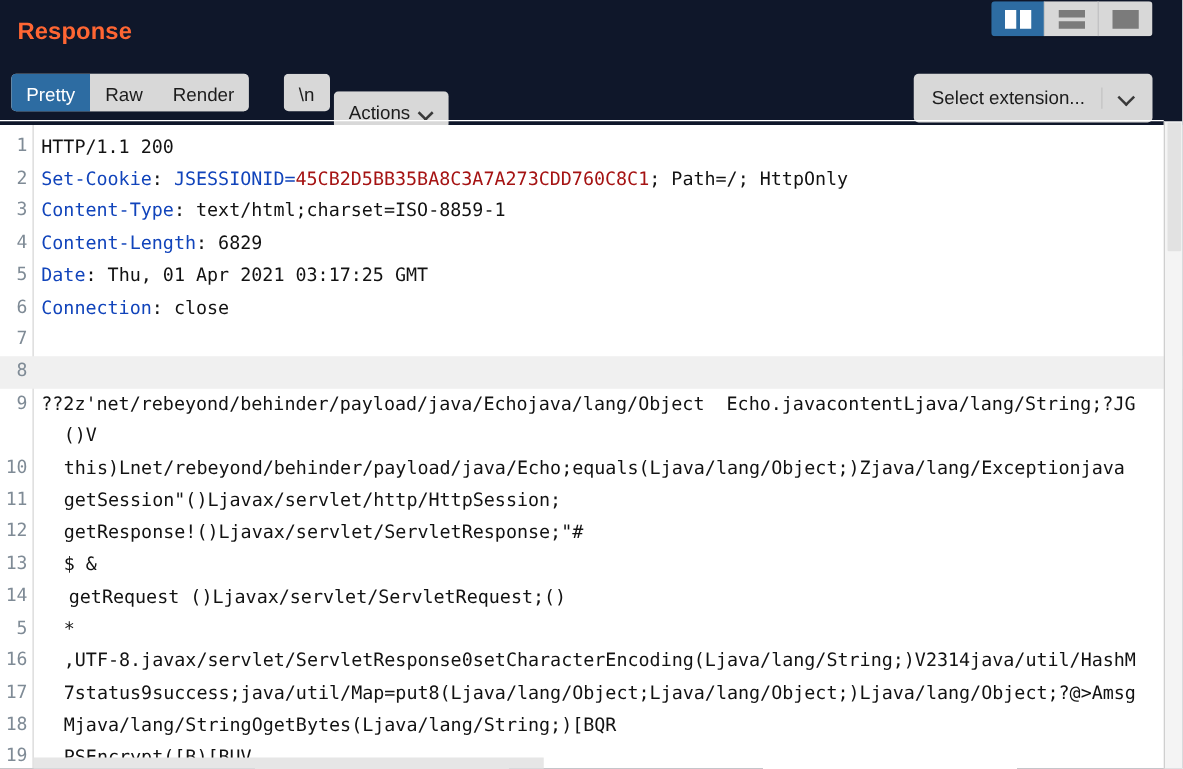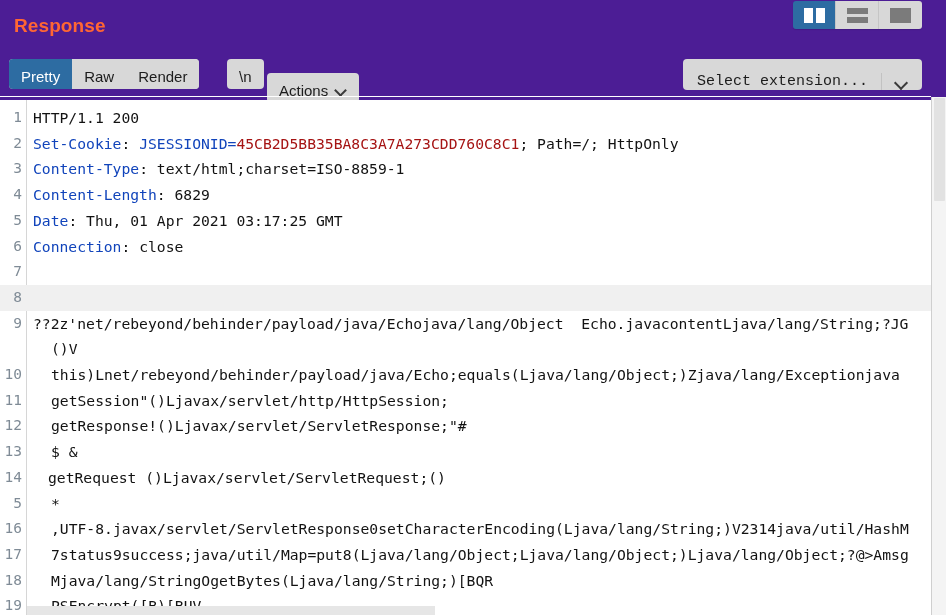--- a/index.html
+++ b/index.html
@@ -12,21 +12,21 @@
     height: 615px;
     overflow: hidden;
     font-family: "Liberation Sans", sans-serif;
     -webkit-font-smoothing: none;
   }
 
   #app {
     position: relative;
     width: 946px;
     height: 615px;
-    background: #4c1d95;
+    background: #0f172a;
     box-sizing: border-box;
   }
 
   
   .title-row {
     position: absolute;
     left: 0; top: 0;
     width: 946px; height: 52px;
   }
   .panel-title {
@@ -130,28 +130,27 @@
     width: 7px; height: 7px;
     border-right: 2px solid #3a3a3a;
     border-bottom: 2px solid #3a3a3a;
     transform: rotate(45deg);
   }
 
   
   .ext-select {
     position: absolute;
     right: 24px; top: 7px;
-    height: 31px;
-    display: flex;
-    align-items: flex-end;
+    height: 39px;
+    display: flex;
+    align-items: center;
     background: #d8d8d8;
     border-radius: 4px;
     overflow: hidden;
     cursor: pointer;
-    font-family: Liberation Mono, monospace;
   }
   .ext-label {
     display: flex;
     align-items: center;
     padding: 0 13px 0 14px;
     font-size: 15px;
     color: #1c1c1c;
     white-space: nowrap;
     border-right: 1px solid #c2c2c2;
   }
@@ -390,21 +389,21 @@
         <span class="ln-text" style="padding-left:25px">getResponse!()Ljavax/servlet/ServletResponse;"#</span>
       </div>
 
       <div class="ln-row">
         <span class="ln-num">13</span>
         <span class="ln-text" style="padding-left:25px">$ &amp;</span>
       </div>
 
       <div class="ln-row">
         <span class="ln-num">14</span>
-        <span class="ln-text" style="padding-left:22px">getRequest ()Ljavax/servlet/ServletRequest;()</span>
+        <span class="ln-text" style="padding-left:29px">getRequest ()Ljavax/servlet/ServletRequest;()</span>
       </div>
 
       <div class="ln-row">
         <span class="ln-num">5</span>
         <span class="ln-text" style="padding-left:25px">*</span>
       </div>
 
       <div class="ln-row">
         <span class="ln-num">16</span>
         <span class="ln-text" style="padding-left:25px">,UTF-8.javax/servlet/ServletResponse0setCharacterEncoding(Ljava/lang/String;)V2314java/util/HashM</span>

